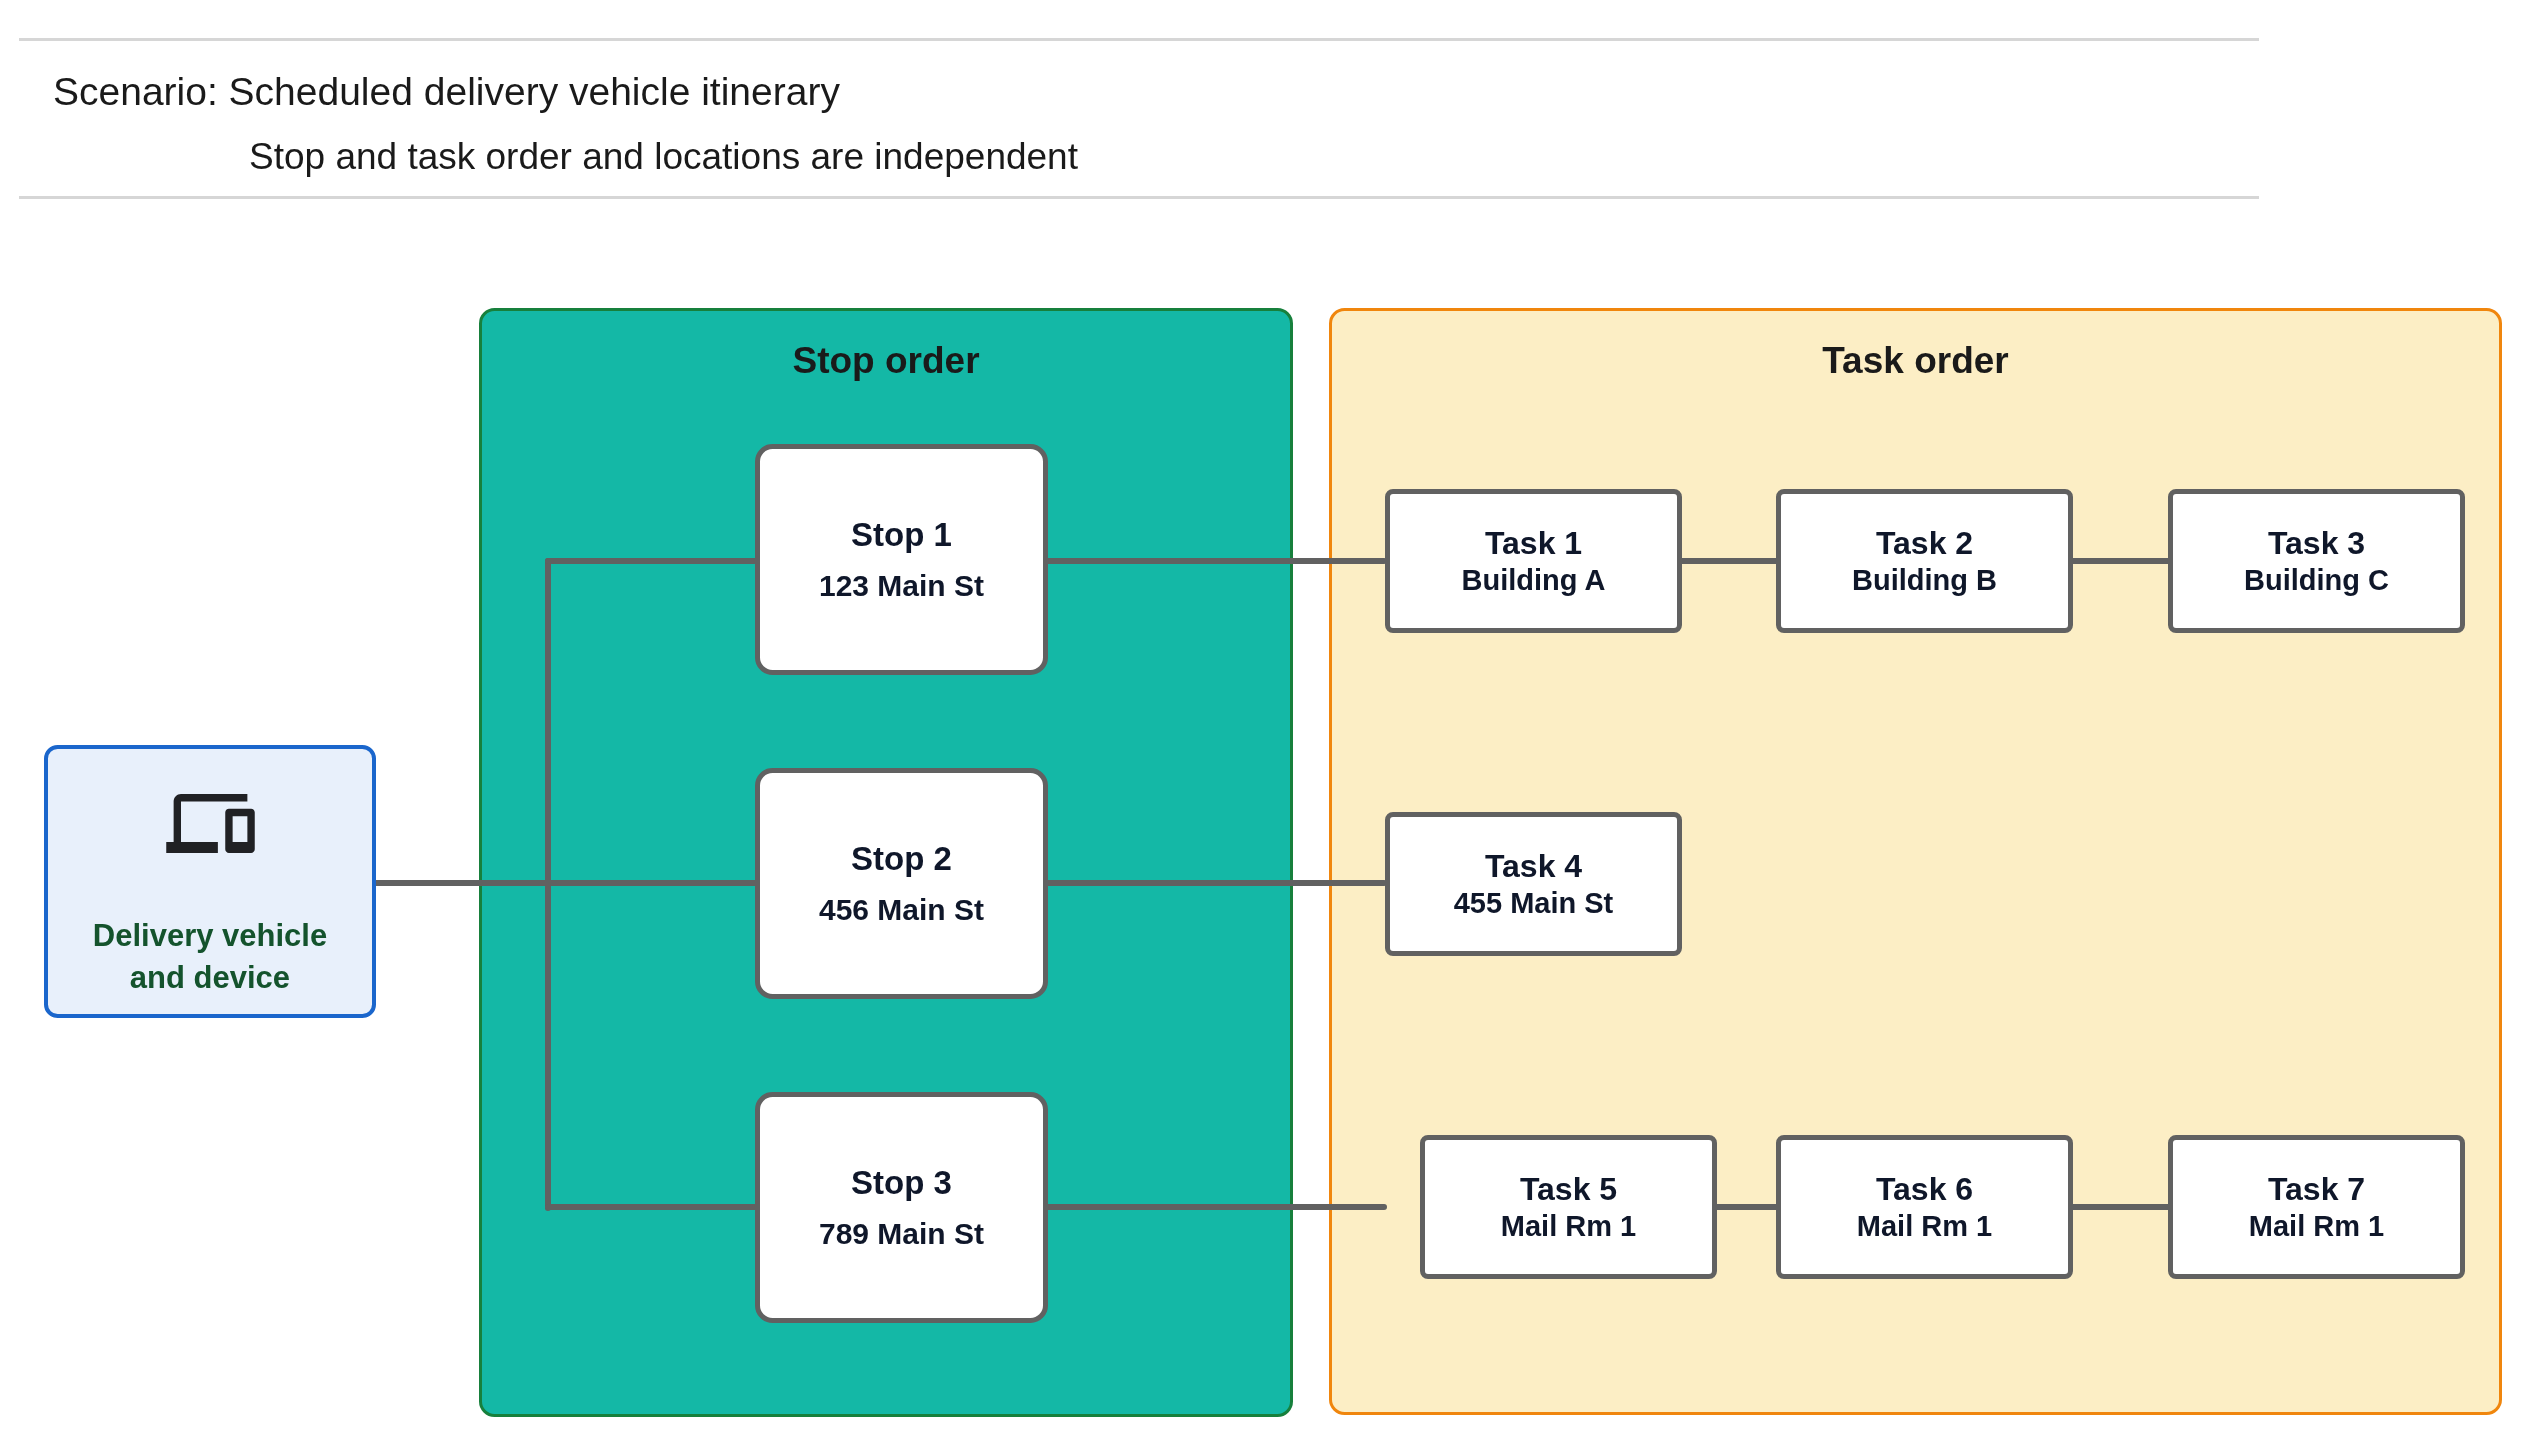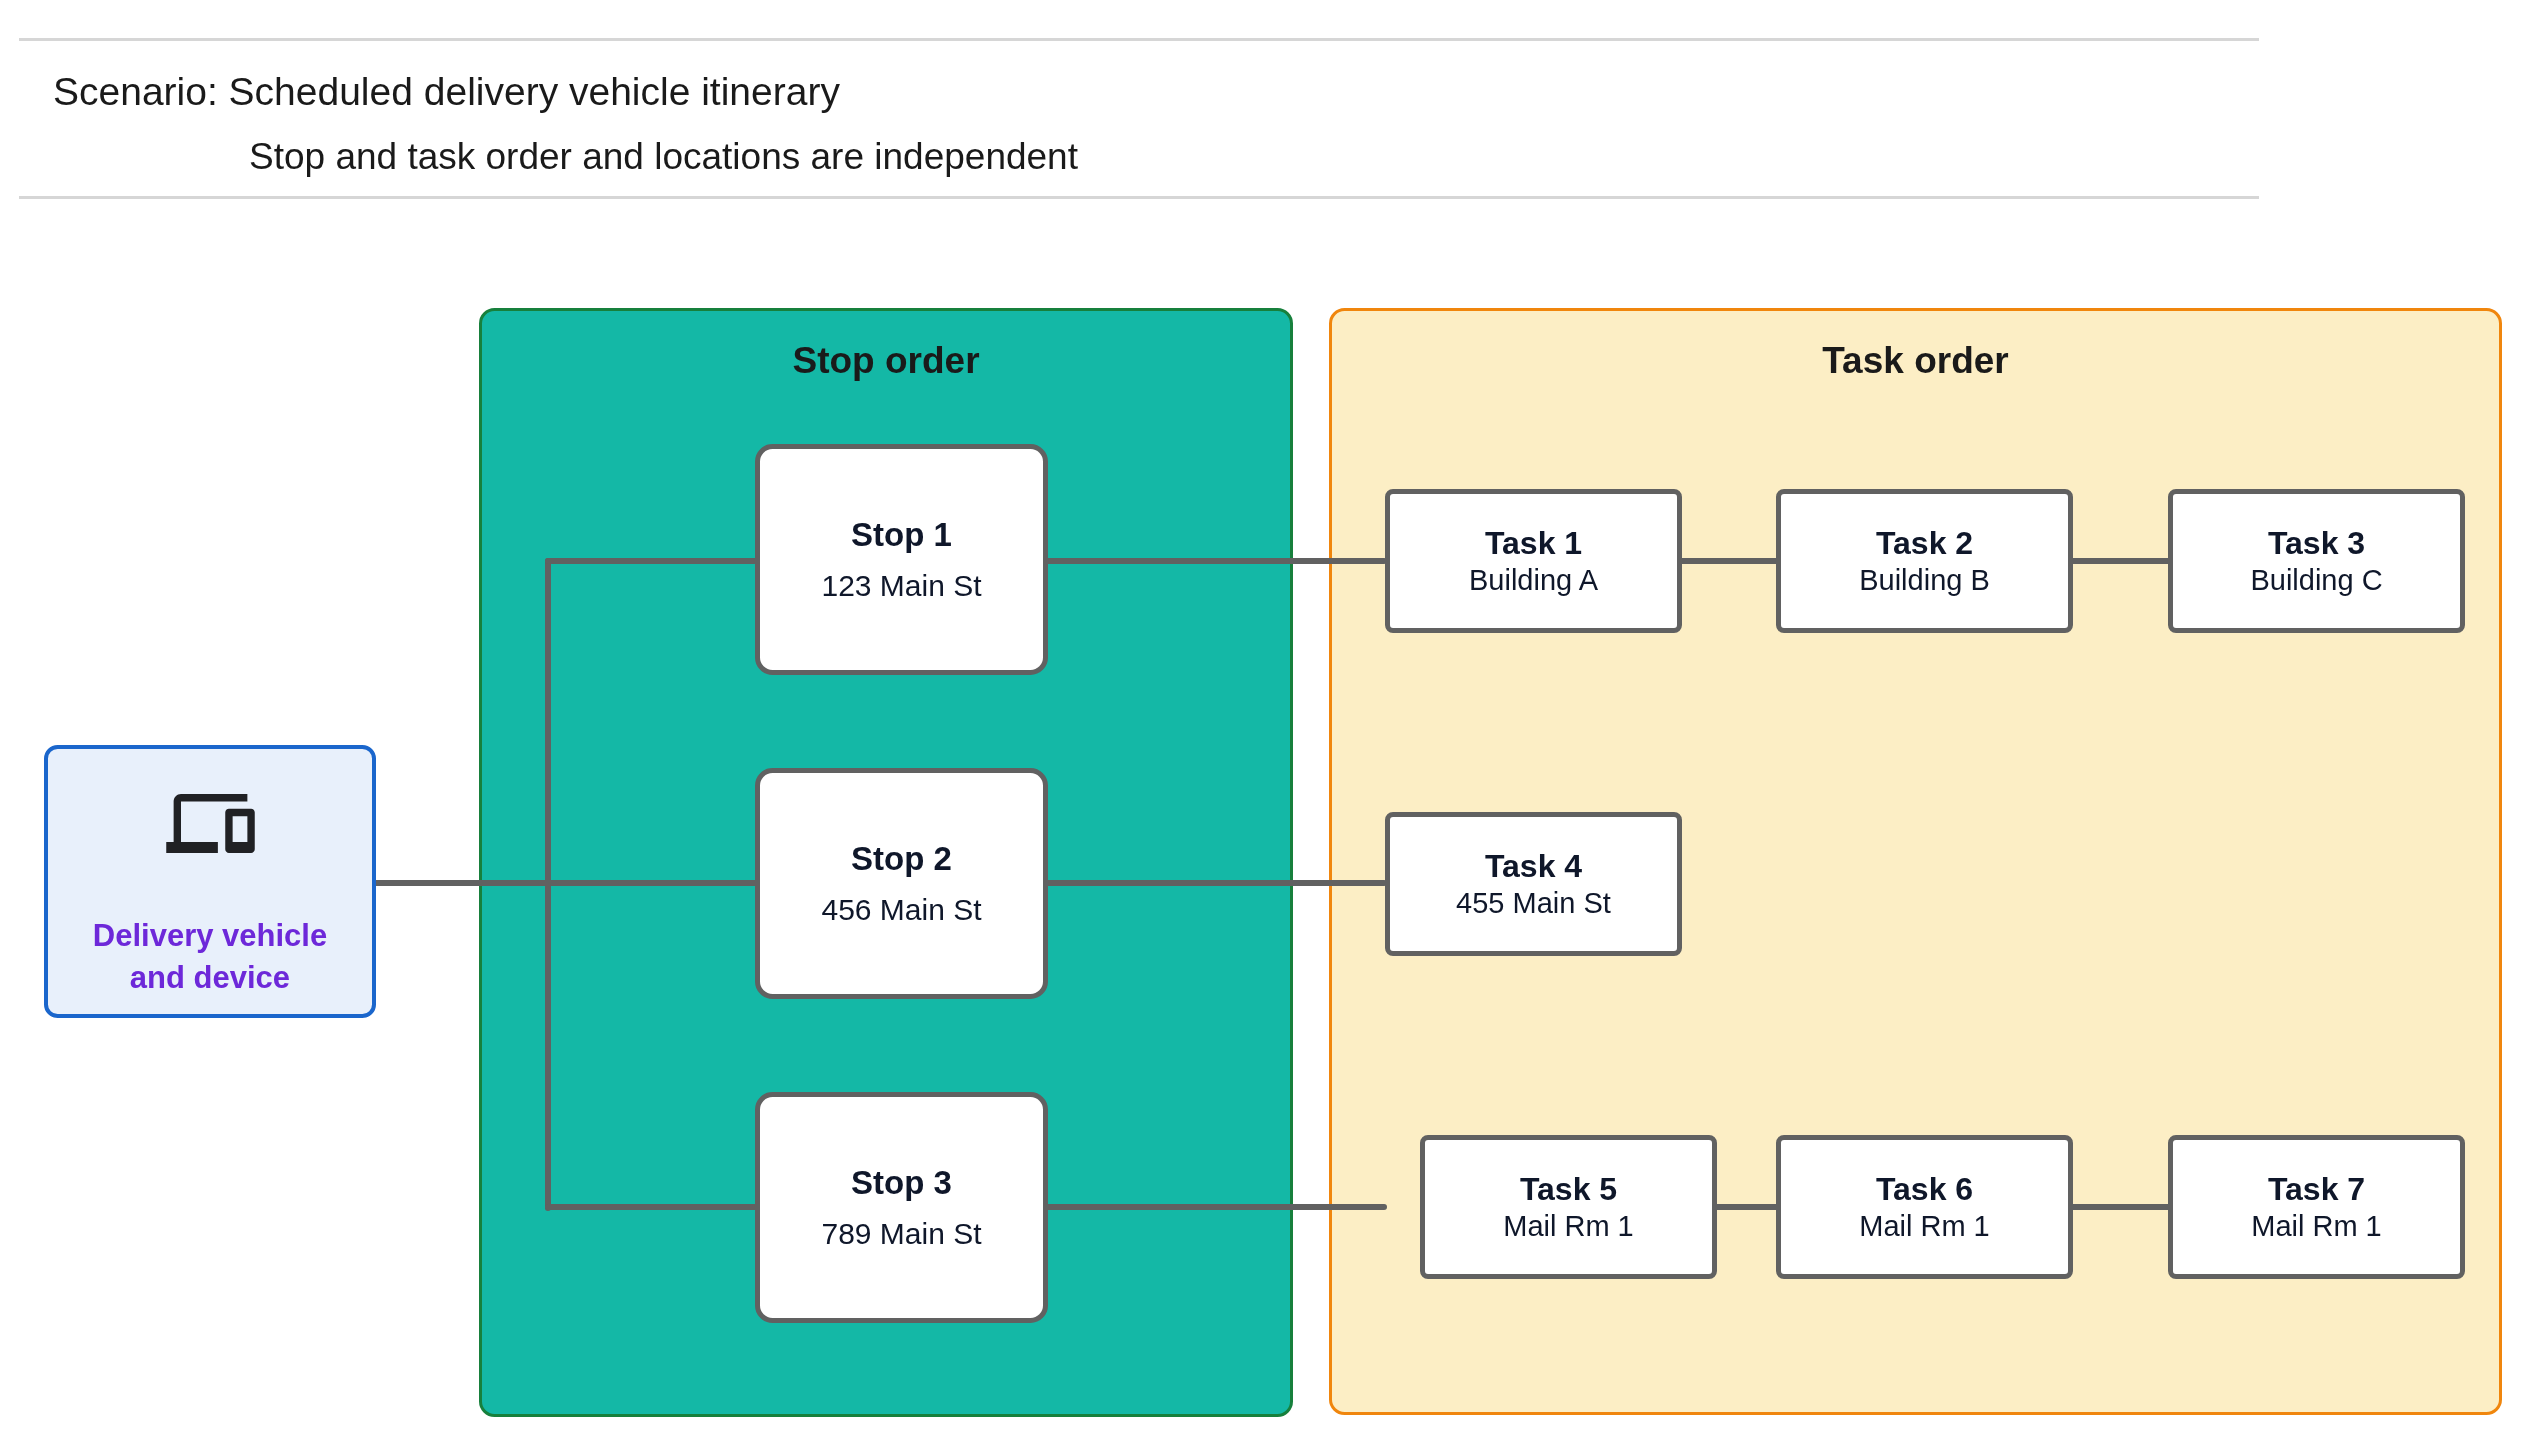--- a/index.html
+++ b/index.html
@@ -10,29 +10,29 @@
   .page-title{position:absolute;font-size:39px;font-weight:400;line-height:1.1;white-space:nowrap;}
   .page-subtitle{position:absolute;font-size:37px;font-weight:400;line-height:1.1;white-space:nowrap;}
   .panel{position:absolute;border-radius:15.5px;border:3.9px solid;}
   .panel-label{text-align:center;margin-top:29px;font-size:37px;font-weight:600;color:#1a1a1a;}
   .node{position:absolute;background:#ffffff;border:5.8px solid #616161;border-radius:17.5px;
         display:flex;flex-direction:column;align-items:center;justify-content:center;
         text-align:center;color:#0f172a;}
   .stop-node{width:293px;height:231px;left:755px;gap:15.5px;}
   .task-node{width:297px;height:144px;gap:1.9px;border-radius:8px;}
   .node-title{font-weight:700;font-size:33px;line-height:1.15;white-space:nowrap;}
-  .node-sub{font-weight:400;font-size:30px;line-height:1.15;white-space:nowrap;}
+  .node-sub{font-weight:700;font-size:30px;line-height:1.15;white-space:nowrap;}
   .task-node .node-title{font-size:32px;}
   .task-node .node-sub{font-size:29px;}
   .conn{position:absolute;background:#616161;border-radius:2.9px;}
   .vehicle-node{position:absolute;left:44px;top:745px;width:332px;height:273px;
         background:#e8f0fb;border:4.8px solid #1a66cc;border-radius:13.6px;
         display:flex;flex-direction:column;align-items:center;justify-content:center;
         gap:62px;padding-top:29px;text-align:center;}
-  .vehicle-label{font-size:31px;font-weight:700;line-height:1.35;color:#6d28d9;}
+  .vehicle-label{font-size:31px;font-weight:700;line-height:1.35;color:#14532d;}
   .devices-icon svg{display:block;}
 </style>
 </head>
 <body>
 
 <div id="stage">
 
   <div class="rule" style="left:19.4px;top:38px;width:2240px;"></div>
   <div class="page-title" style="left:53px;top:71px;">Scenario: Scheduled delivery vehicle itinerary</div>
   <div class="page-subtitle" style="left:249px;top:137px;text-align:right;">Stop and task order and locations are independent</div>

